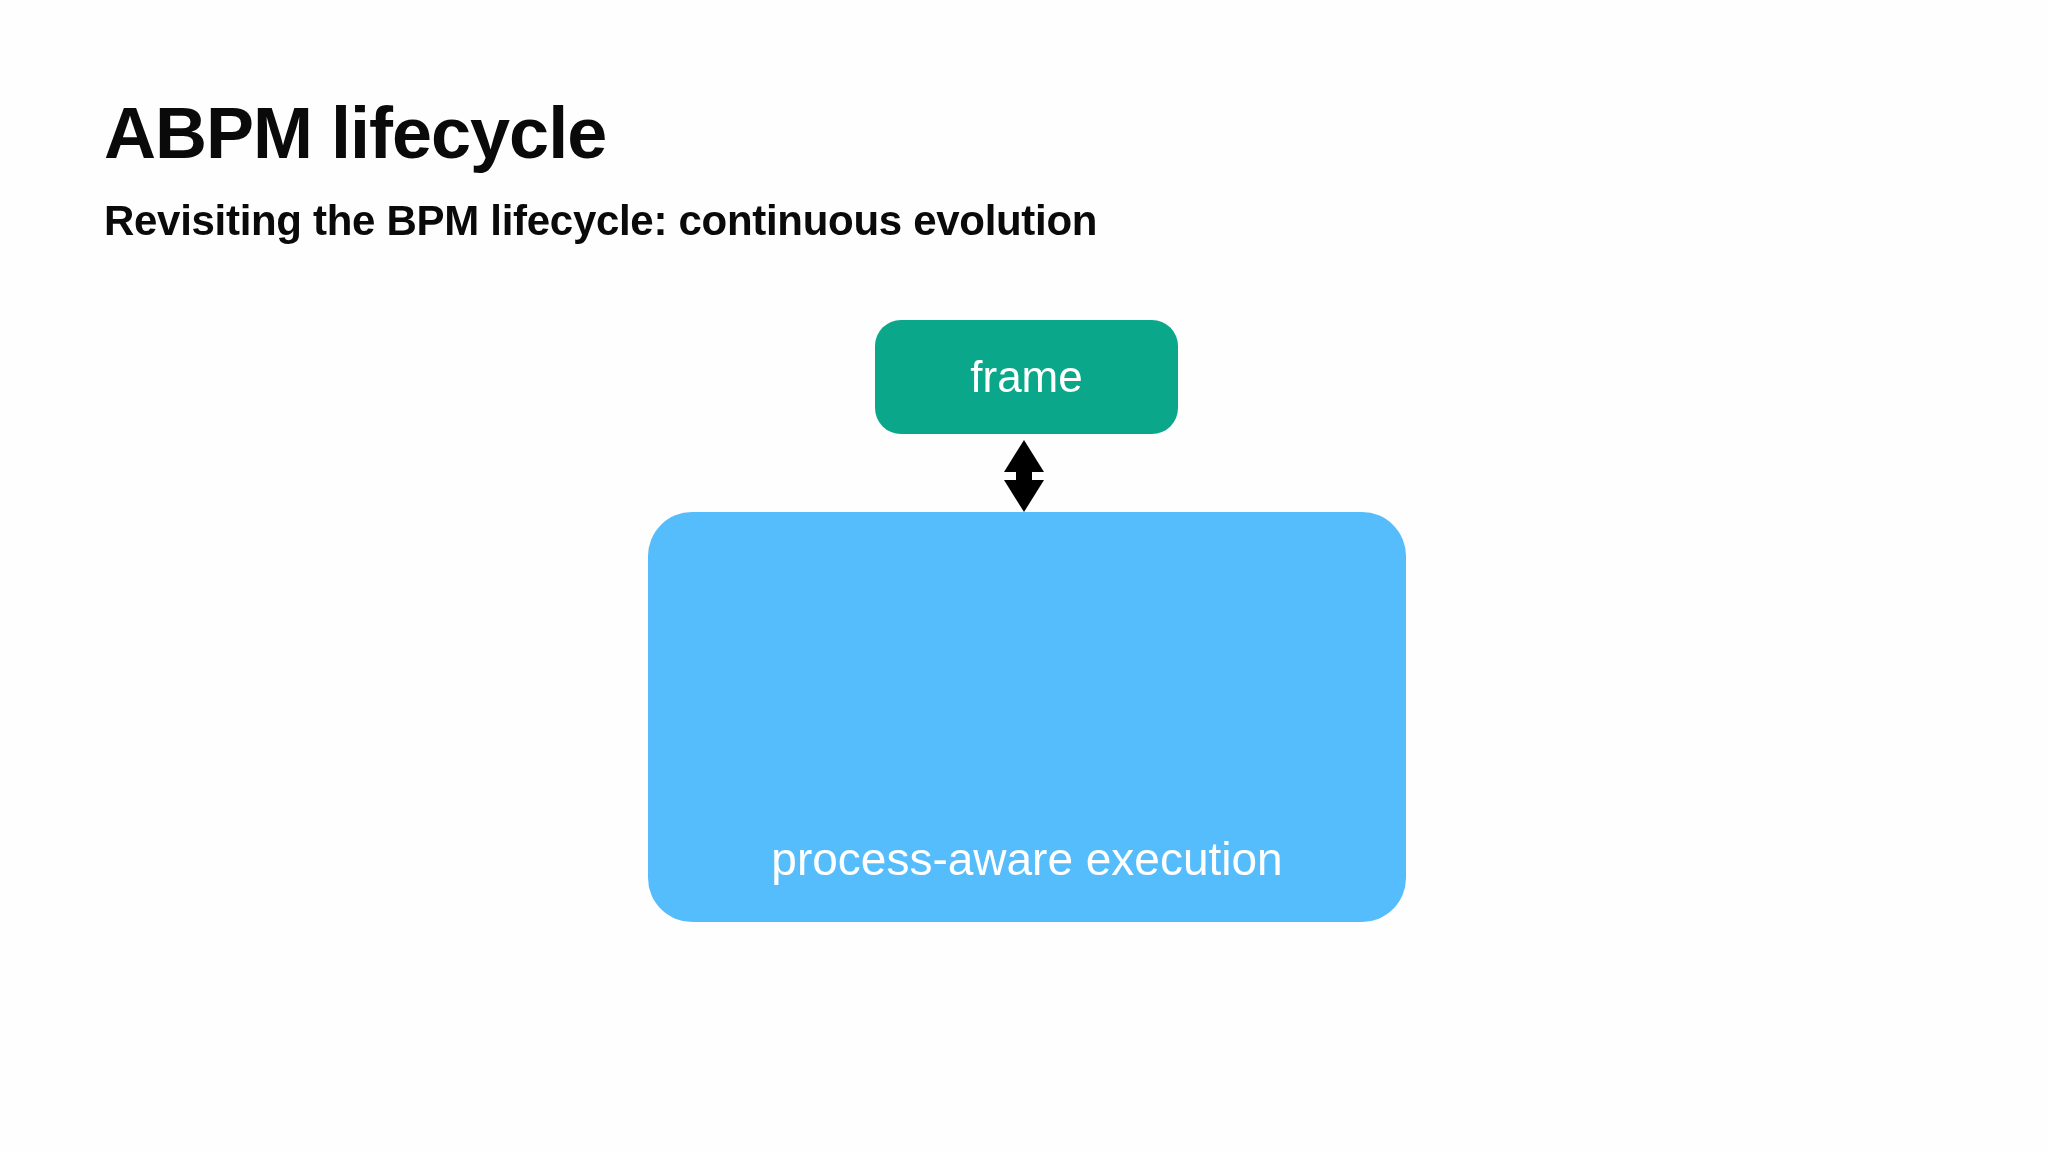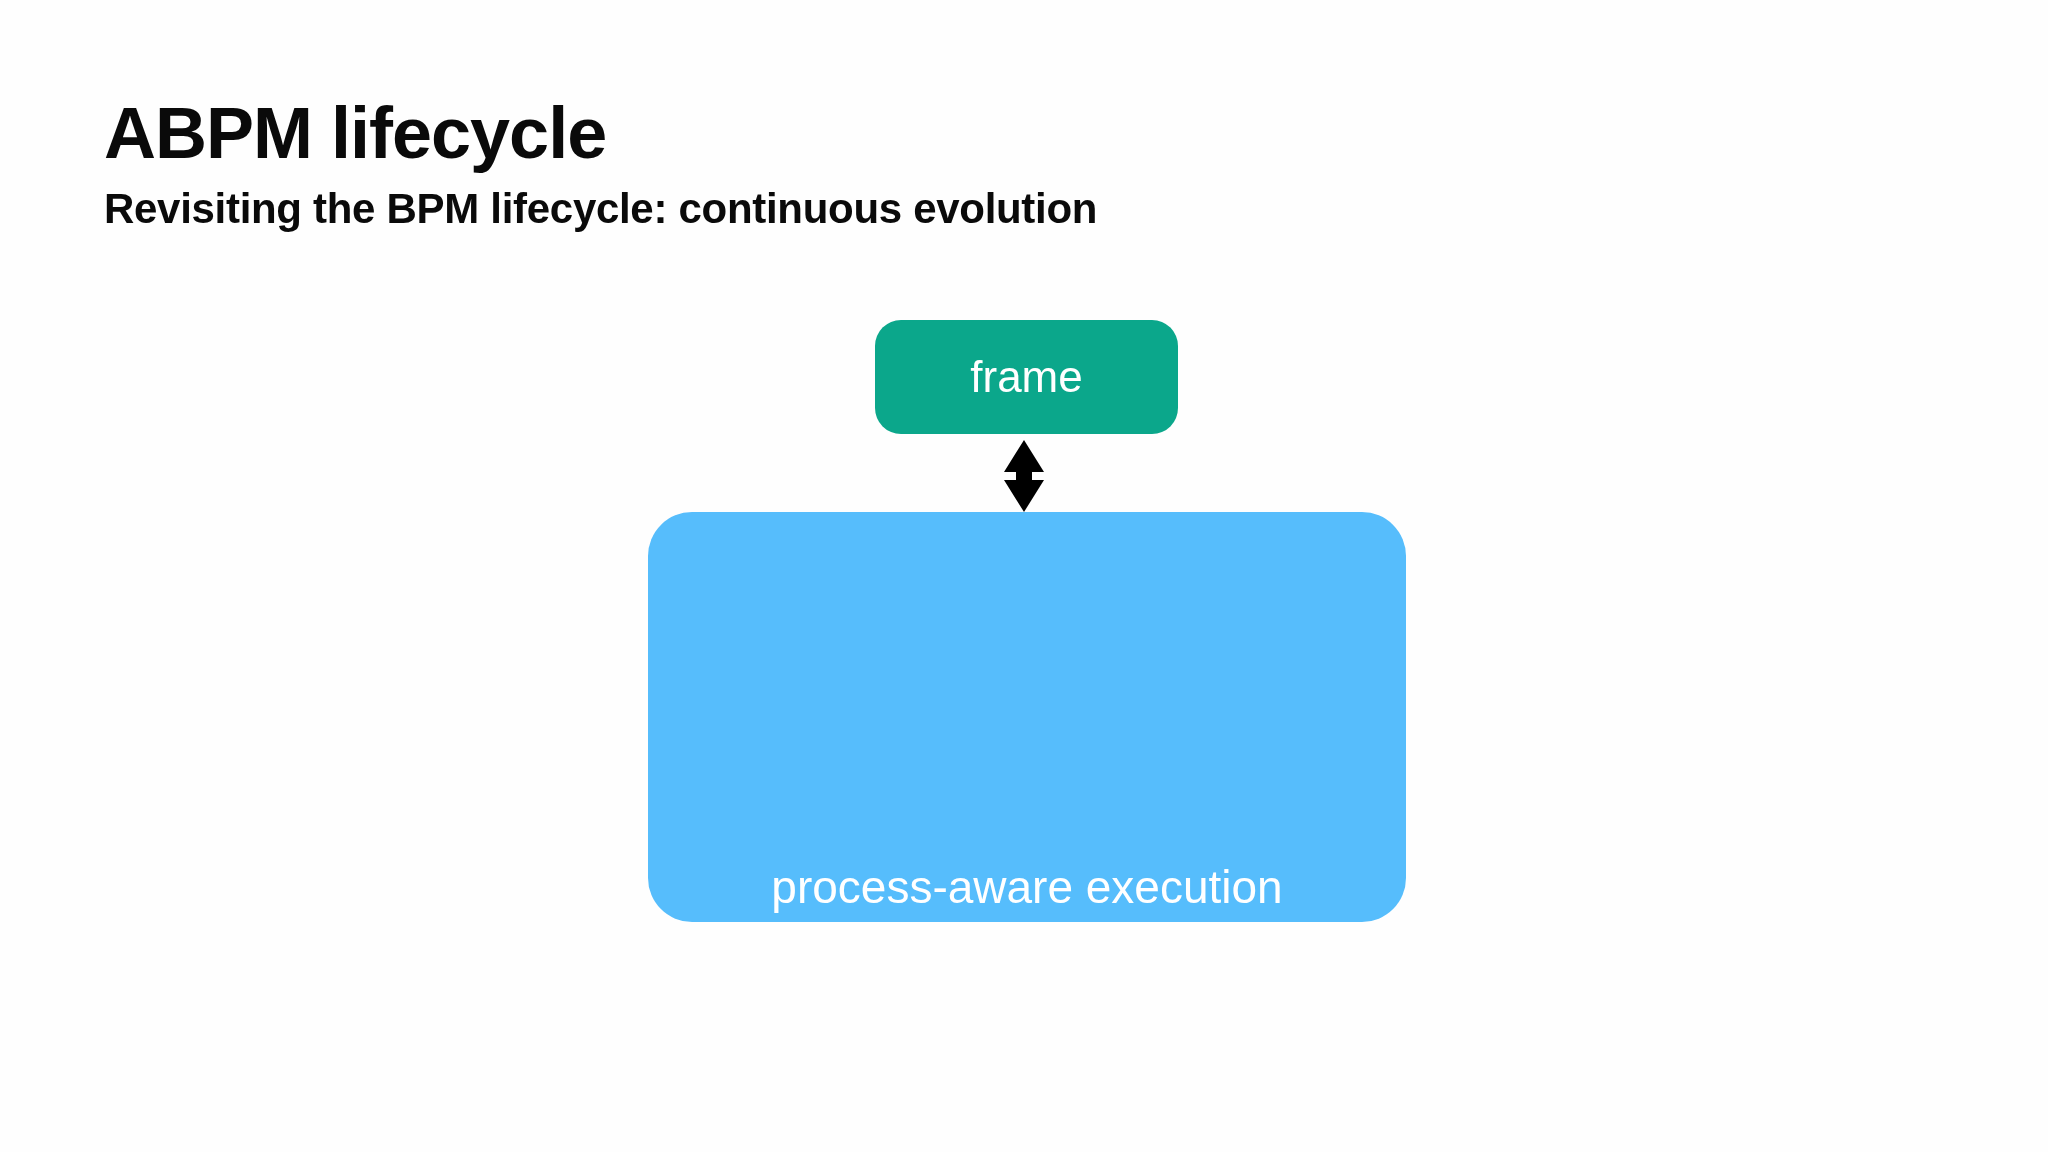--- a/index.html
+++ b/index.html
@@ -36,21 +36,21 @@
     line-height: 1.05;
     margin: 0;
     white-space: nowrap;
   }
   .slide-subtitle {
     font-size: 42px;
     font-weight: bold;
     color: #0a0a0a;
     letter-spacing: -0.3px;
     line-height: 1.1;
-    margin: 14px 0 0 0;
+    margin: 26px 0 0 0;
     white-space: nowrap;
   }
 
   
   .diagram {
     position: absolute;
     left: 0;
     top: 0;
     width: 2048px;
     height: 1152px;
@@ -80,21 +80,21 @@
   }
 
   .node-execution {
     left: 648px;
     top: 512px;
     width: 758px;
     height: 410px;
     background: #56bdfc;
     border-radius: 44px;
     align-items: flex-end;
-    padding-bottom: 12px;
+    padding-bottom: 40px;
   }
   .node-execution .node-label {
     font-size: 46px;
     line-height: 1;
   }
 
   
   .arrow-link {
     position: absolute;
     left: 996px;

